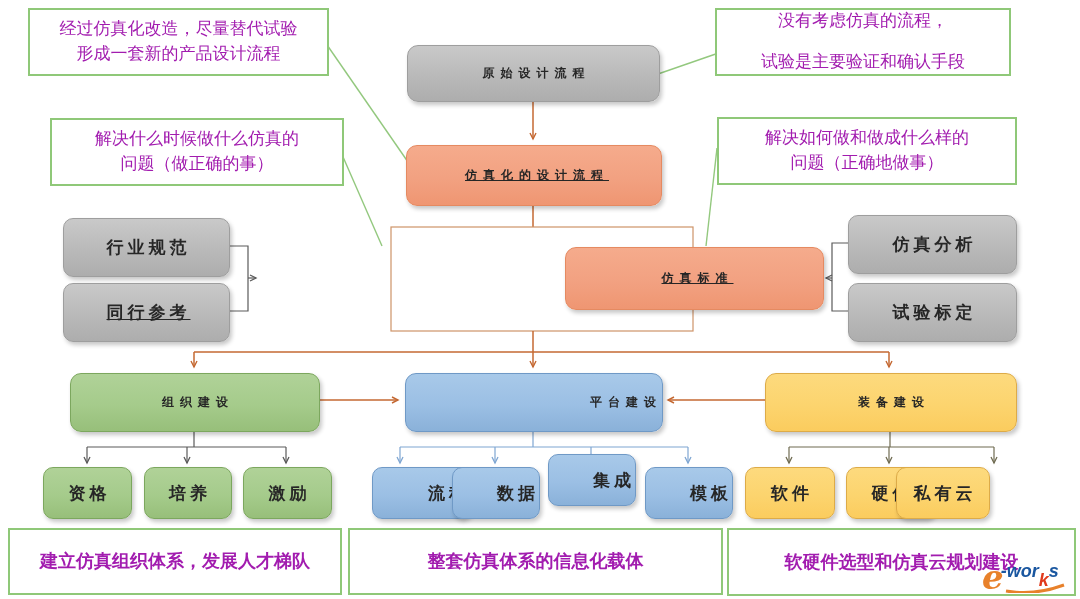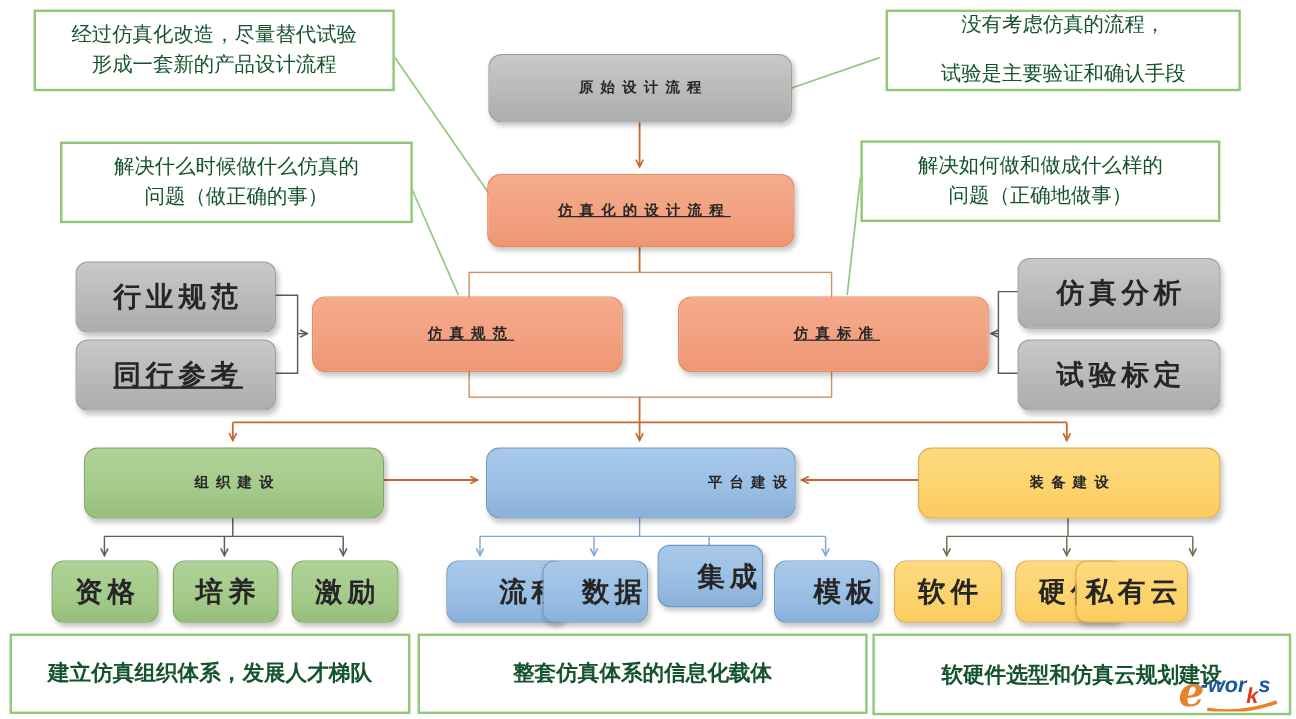--- a/index.html
+++ b/index.html
@@ -7,30 +7,30 @@
     position:relative;width:1080px;height:599px;background:#fff;overflow:hidden;
     font-family:"Liberation Sans","DejaVu Sans",sans-serif;color:#262626;
   }
   .wires{position:absolute;left:0;top:0;z-index:1;}
   .node{
     position:absolute;z-index:2;display:flex;align-items:center;justify-content:center;
     border-radius:11px;box-shadow:2px 3px 4px rgba(0,0,0,.22);
     font-weight:bold;font-size:12px;letter-spacing:6px;text-indent:6px;
     text-align:center;white-space:nowrap;
   }
-  .node.small{font-size:23px;letter-spacing:4px;text-indent:4px;border-radius:10px;}
+  .node.small{font-size:17px;letter-spacing:4px;text-indent:4px;border-radius:10px;}
   .c-gray  {background:linear-gradient(180deg,#c9c9c9 0%,#b9b9b9 55%,#adadad 100%);border:1px solid #9e9e9e;}
   .c-orange{background:linear-gradient(180deg,#f5ab8c 0%,#f2a181 55%,#ef9672 100%);border:1px solid #e58a61;text-decoration:underline;}
   .c-green {background:linear-gradient(180deg,#b0d298 0%,#a5cb8b 55%,#97bf7a 100%);border:1px solid #7ca75e;}
   .c-blue  {background:linear-gradient(180deg,#a8c9e9 0%,#9bbfe4 55%,#8ab1d9 100%);border:1px solid #6f99c6;justify-content:flex-end;}
   .c-yellow{background:linear-gradient(180deg,#fdda7e 0%,#fcd46e 55%,#fbcc5e 100%);border:1px solid #ddab48;}
 
   .callout{
     position:absolute;z-index:2;display:flex;flex-direction:column;align-items:center;justify-content:center;
-    background:#fff;border:2px solid #8fc878;font-size:17px;line-height:1.45;text-align:center;color:#14532d;
+    background:#fff;border:2px solid #8fc878;font-size:17px;line-height:1.45;text-align:center;color:#a21caf;
     white-space:nowrap;
   }
   .callout .cl{display:block;}
   .callout.big-text{font-size:18px;font-weight:bold;}
 
   
   #n-original {left:407px;top:45px;width:251px;height:55px;}
   #n-simproc  {left:406px;top:145px;width:254px;height:59px;}
   #n-industry {left:63px;top:218px;width:165px;height:57px;}
   #n-peer     {left:63px;top:283px;width:165px;height:57px;text-decoration:underline;}
@@ -47,21 +47,21 @@
   #n-liucheng {left:372px;top:467px;width:85px;height:50px;padding-left:12px;}
   #n-shuju    {left:452px;top:467px;width:86px;height:50px;}
   #n-jicheng  {left:548px;top:454px;width:86px;height:50px;}
   #n-muban    {left:645px;top:467px;width:86px;height:50px;}
   #n-ruanjian {left:745px;top:467px;width:88px;height:50px;}
   #n-yingjian {left:846px;top:467px;width:87px;height:50px;}
   #n-siyou    {left:896px;top:467px;width:92px;height:50px;}
 
   
   #c-tl{left:28px;top:8px;width:297px;height:64px;}
-  #c-tr{left:738px;top:8px;width:292px;height:64px;gap:16px;}
+  #c-tr{left:715px;top:8px;width:292px;height:64px;gap:16px;}
   #c-ml{left:50px;top:118px;width:290px;height:64px;}
   #c-mr{left:717px;top:117px;width:296px;height:64px;}
   #c-bl{left:8px;top:528px;width:330px;height:63px;}
   #c-bc{left:348px;top:528px;width:371px;height:63px;}
   #c-br{left:727px;top:528px;width:345px;height:64px;}
 
   
   #logo{
     position:absolute;z-index:3;left:982px;top:554px;width:95px;height:40px;
     font-style:italic;font-weight:bold;color:#1a57a0;
@@ -155,23 +155,20 @@
   <div class="node c-orange" id="n-simproc">
       <span>仿真化的设计流程</span>
     </div>
 
   <div class="node c-gray small" id="n-industry">
       <span>行业规范</span>
     </div>
   <div class="node c-gray small" id="n-peer">
       <span>同行参考</span>
     </div>
-  <div class="node c-orange" id="n-simspec">
-      <span>仿真规范</span>
-    </div>
   <div class="node c-orange" id="n-simstd">
       <span>仿真标准</span>
     </div>
   <div class="node c-gray small" id="n-simana">
       <span>仿真分析</span>
     </div>
   <div class="node c-gray small" id="n-testcal">
       <span>试验标定</span>
     </div>
 

